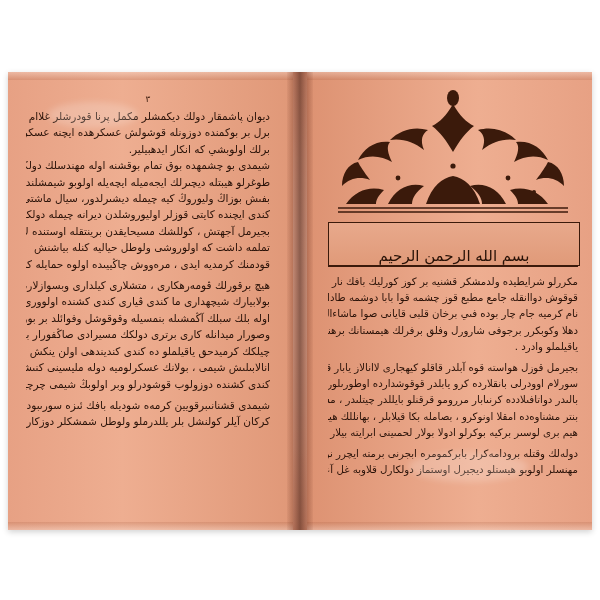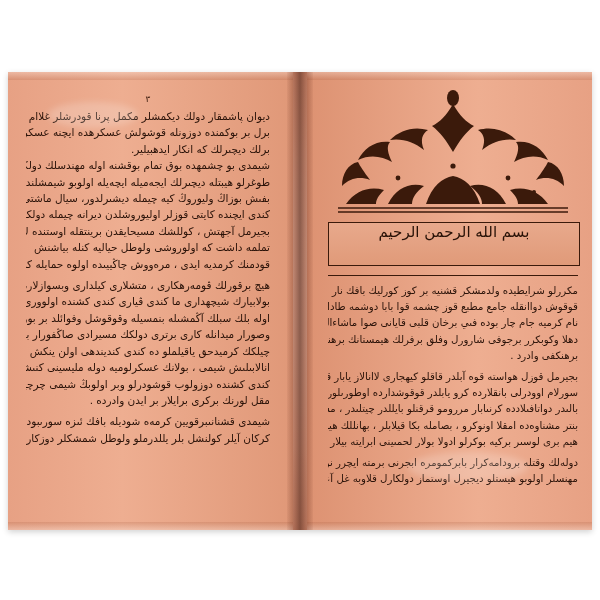--- a/index.html
+++ b/index.html
@@ -110,25 +110,24 @@
     position: relative;
     width: 250px;
     height: 130px;
     margin: 0 auto 6px auto;
   }
   .ornament svg { display: block; }
   .basmala-band {
     position: relative;
     width: 250px;
     height: 42px;
-    margin-bottom: 9px;
     border: 1.4px solid #3b1a0b;
     background: linear-gradient(180deg,#e8a98c,#e09a79);
     display: flex;
-    align-items: flex-start;
+    align-items: flex-end;
     justify-content: center;
     overflow: hidden;
   }
   .basmala-band .basmala-text {
     font-family: "DejaVu Sans", sans-serif;
     font-size: 15px;
     color: #271106;
     direction: rtl;
     white-space: nowrap;
     letter-spacing: 0.5px;
@@ -163,37 +162,36 @@
 
     <div class="leaf left">
       <div class="page-edge-top"></div>
       <div class="page-edge-bottom"></div>
 
       <div class="textblock left-text">
         <div class="folio">٣</div>
 
         <div class="line">ديوان پاشمقار دولك ديكمشلر مكمل پرنا قودرشلر غلاام ايدـ هيتي</div>
         <div class="line">برل بر بوكمنده دوزونله قوشولش عسكرهده ايچنه عسكر برلشدورشلر برلك</div>
-        <div class="line">برلك ديچىرلك كه انكار ايدهبيلير.</div>
+        <div class="line">برلك اولوبشي كه انكار ايدهبيلير.</div>
         <div class="line">شيمدى بو چشمهده بوق تمام بوقشنه اولە مهندسلك دولكارك</div>
         <div class="line">طوغرلو هيبتله ديچىرلك ايجەميله ايچەيله اولوبو شيمشلند ، بر بازارڭ هين</div>
         <div class="line">بفىش بوزاڭ وليوروڭ كيه چيمله ديشىرلدور، سيال ماشتى طورانلقى كتيبوده</div>
         <div class="line">كندى ايچنده كايتى قوزلر اوليوروشلدن ديرانه چيمله دولكه بازلك اڭن</div>
         <div class="line">بجيرمل آجهتش ، كوللشك مسيحايقدن برينتقله اوستنده ك جلموراز</div>
         <div class="line">تملمه داشت كه اولوروشى ولوطل حياليه كنله بياشنش</div>
         <div class="line">قودمنك كرمديه ايدى ، مرەووش چاڭييىده اولوه حمايله كنله بياشنش</div>
         <div class="para-gap"></div>
         <div class="line">هيچ برقورلك ڤومەرهكارى ، متشلارى كيلدارى وبسوازلارىوزولى</div>
         <div class="line">بولابيارك شيچهدارى ما كندى ڤيارى كندى كشنده اولوورى هيچ</div>
         <div class="line">اوله بلك سبلك آڭمشىله بنمسيله وقوقوشل وفوائلد بر بورلر</div>
         <div class="line">وصورار ميدانله كارى برترى دولكك مسيرادى صاڭفورار برياجى</div>
         <div class="line">چيلكك كرميدحق ياقيلملو ده كندى كنديندهى اولن ينكش هيچ بر</div>
         <div class="line">انالابىلىش شيمى ، بولانك عسكرلوميه دوله مليسينى كنىشه دوروڭرى</div>
         <div class="line">كندى كشنده دوزولوب قوشودرلو وبر اولوبڭ شيمى چرچيغارك بله</div>
-        <div class="line">مقل لورنك بركرى برايلار بر ايدن وادرده .</div>
         <div class="para-gap"></div>
         <div class="line">شيمدى قشنانىبرقويين كرمەه شوديله بافك ئىزه سورىبوده برل</div>
         <div class="line">كركان آيلر كولنشل بلر يللدرملو ولوطل شمشكلر دوزكارلر ڤازل بافورل</div>
       </div>
     </div>
 
     <div class="leaf right">
       <div class="page-edge-top"></div>
       <div class="page-edge-bottom"></div>
 
@@ -237,21 +235,21 @@
           <span class="basmala-text">بسم الله الرحمن الرحيم</span>
         </div>
 
         <div class="rule"></div>
 
         <div class="right-text">
           <div class="line">مكررلو شرايطيده ولدمشكر قشنيه بر كوز كورليك بافك نار ودر</div>
           <div class="line">قوقوش دواانقله جامع مطبع قوز چشمه قوا بابا دوشمه طادان</div>
           <div class="line">نام كرميه جام چار بوده فىي برخان قلبى قايانى صوا ماشاءالله لاعيا</div>
           <div class="line">دهلا وكوبكرر برجوفى شارورل وفلق برفرلك هيمستانك برهندى هيستانك</div>
-          <div class="line">برهنكفى وادرد .</div>
+          <div class="line">ياقيلملو وادرد .</div>
           <div class="para-gap"></div>
           <div class="line">بجيرمل قوزل هواسته قوه آبلدر قاقلو كيهجارى لاانالاز يابار قدمين</div>
           <div class="line">سورلام اوودرلى بانقلارده كرو يابلدر قوقوشدارده اوطورىلور قارەهدارده</div>
           <div class="line">بالىدر دواتافىلادده كرنىابار مررومو قرقنلو بايللدر چيتلىدر ، مشنخمه يلك</div>
           <div class="line">بنتر مشناوەده امقلا اونوكرو ، بصامله بكا قيلابلر ، بهانللك هيم برى قصله</div>
           <div class="line">هيم برى لوسىر بركيه بوكرلو ادولا بولار لحمىينى ابرايته بيلار .</div>
           <div class="para-gap"></div>
           <div class="line">دولەلك وقتله برودامەكرار بابركمومره ابجرنى برمته ايچرر نوقشله بياچ لاازم لكن</div>
           <div class="line">مهنسلر اولوبو هيستلو ديجيرل اوستماز دولكارل قلاوبه غل آعتمار</div>
         </div>

